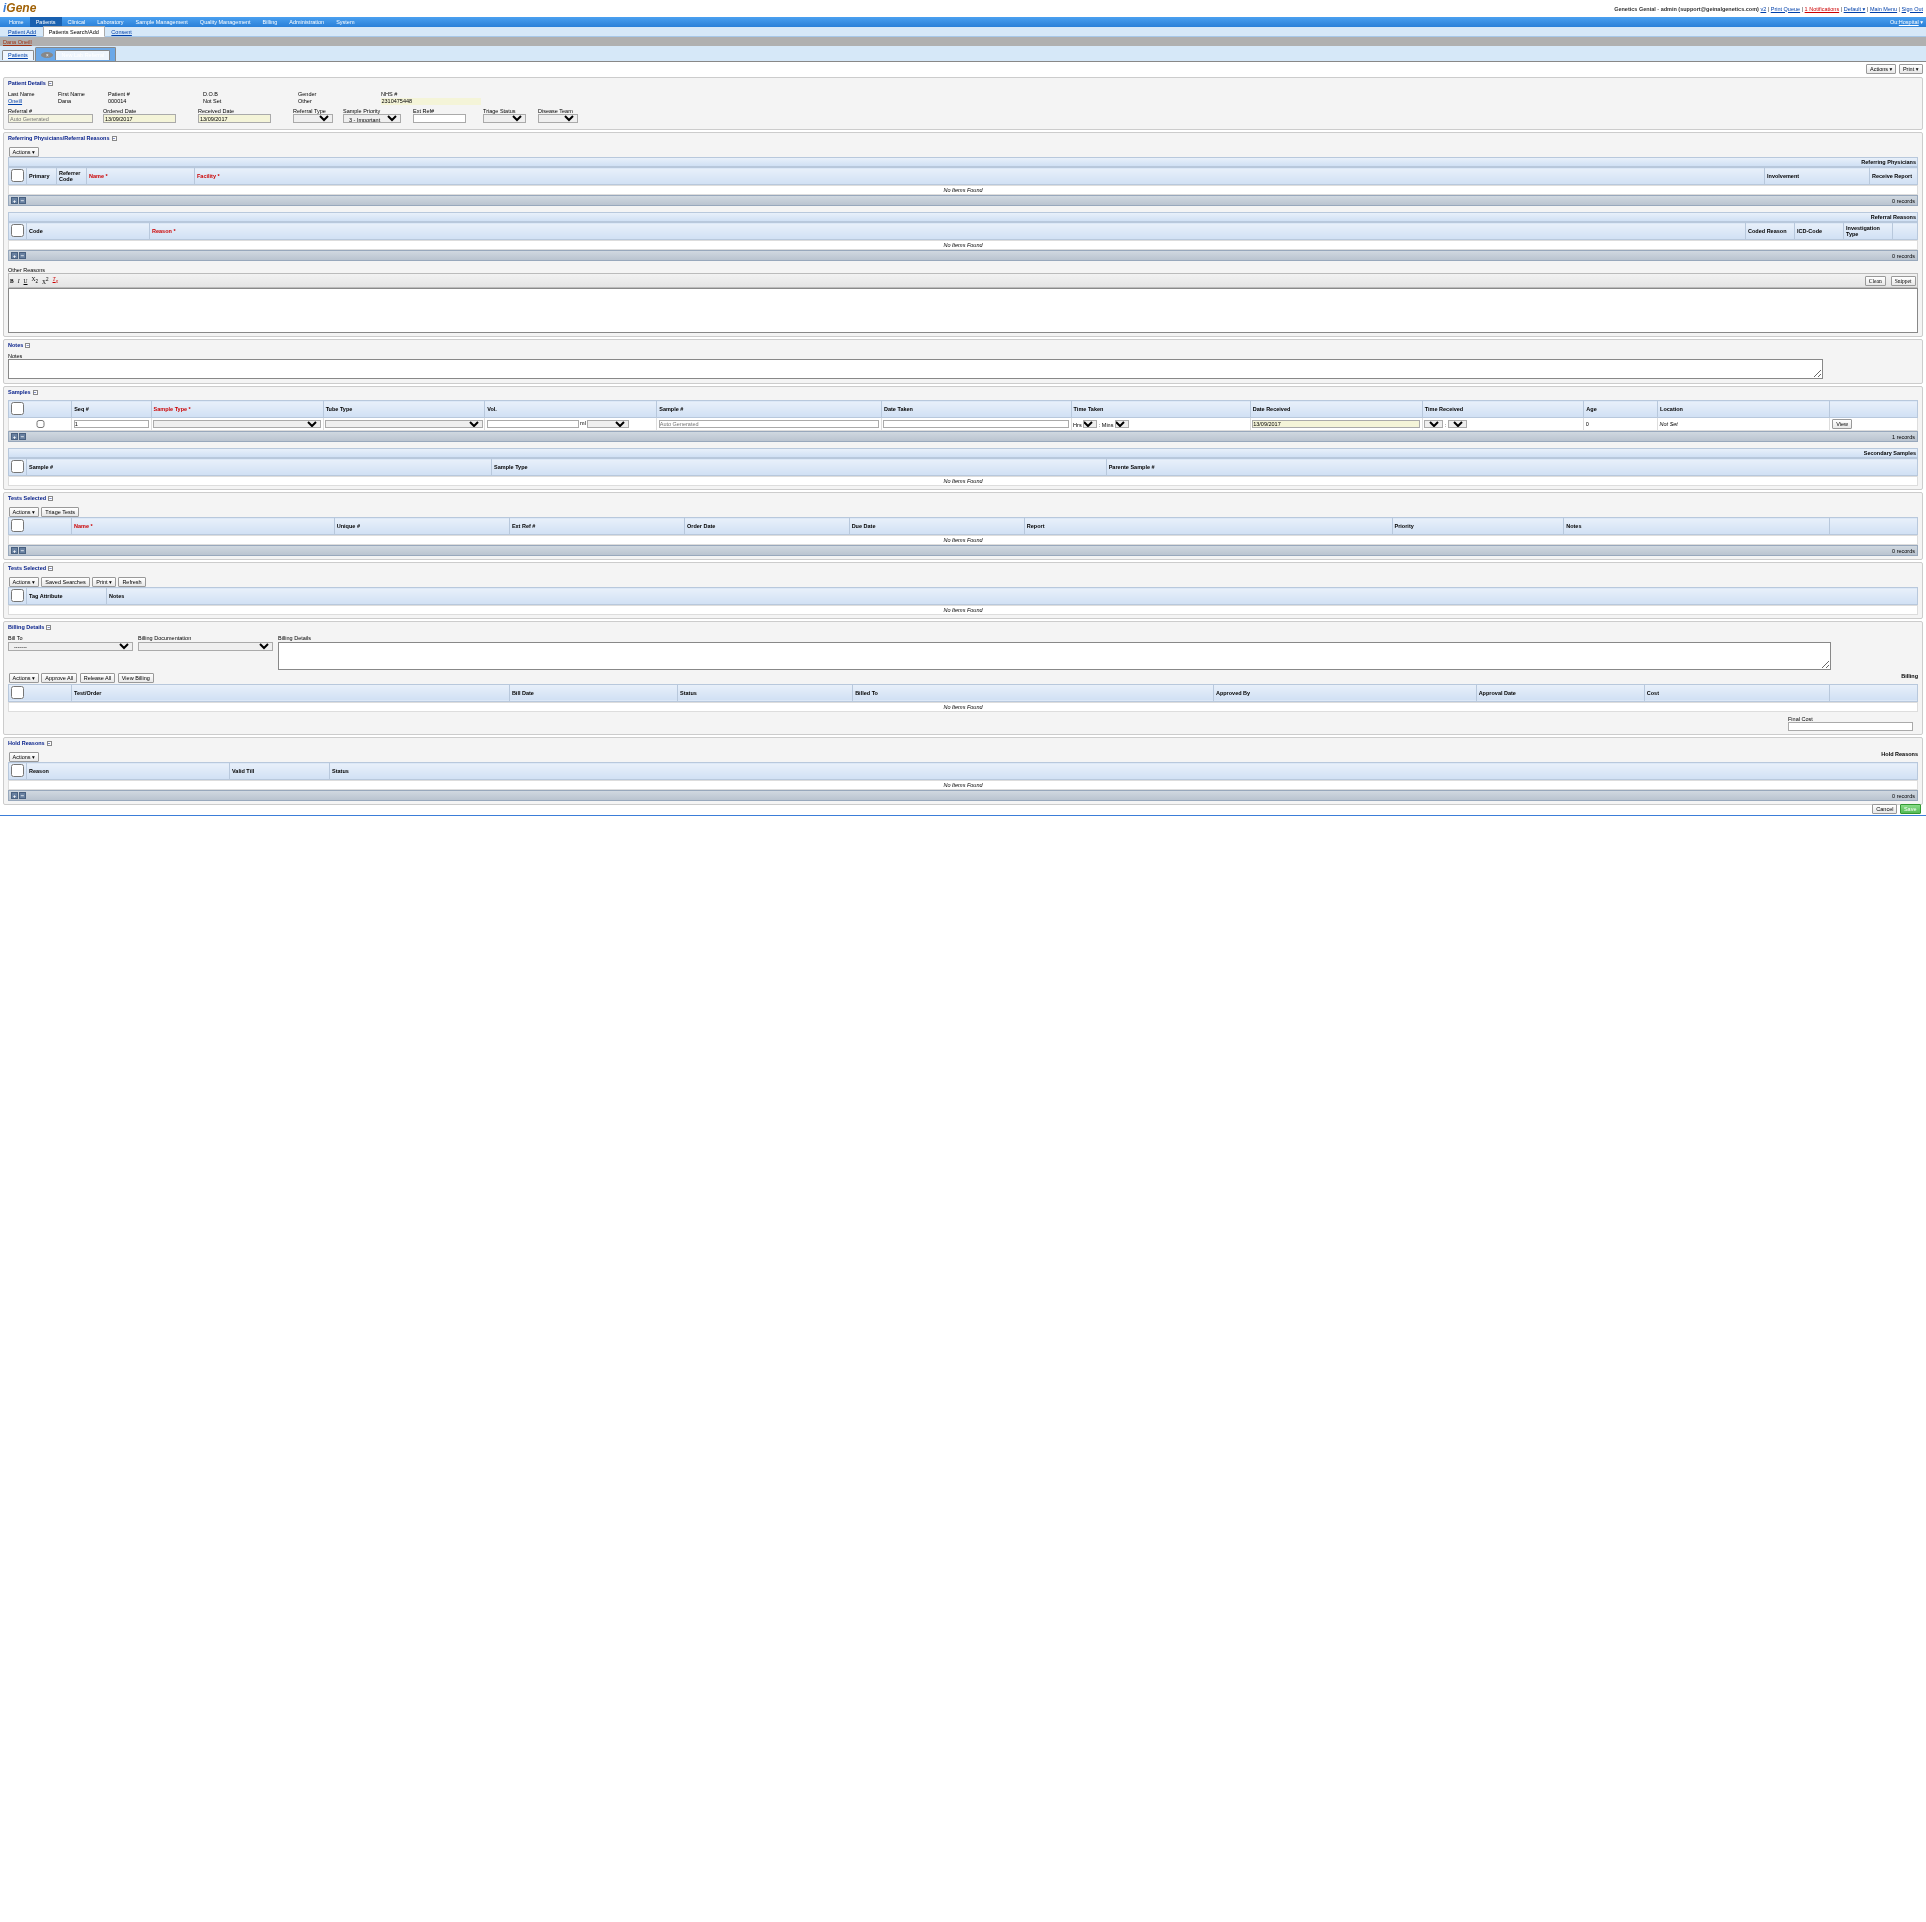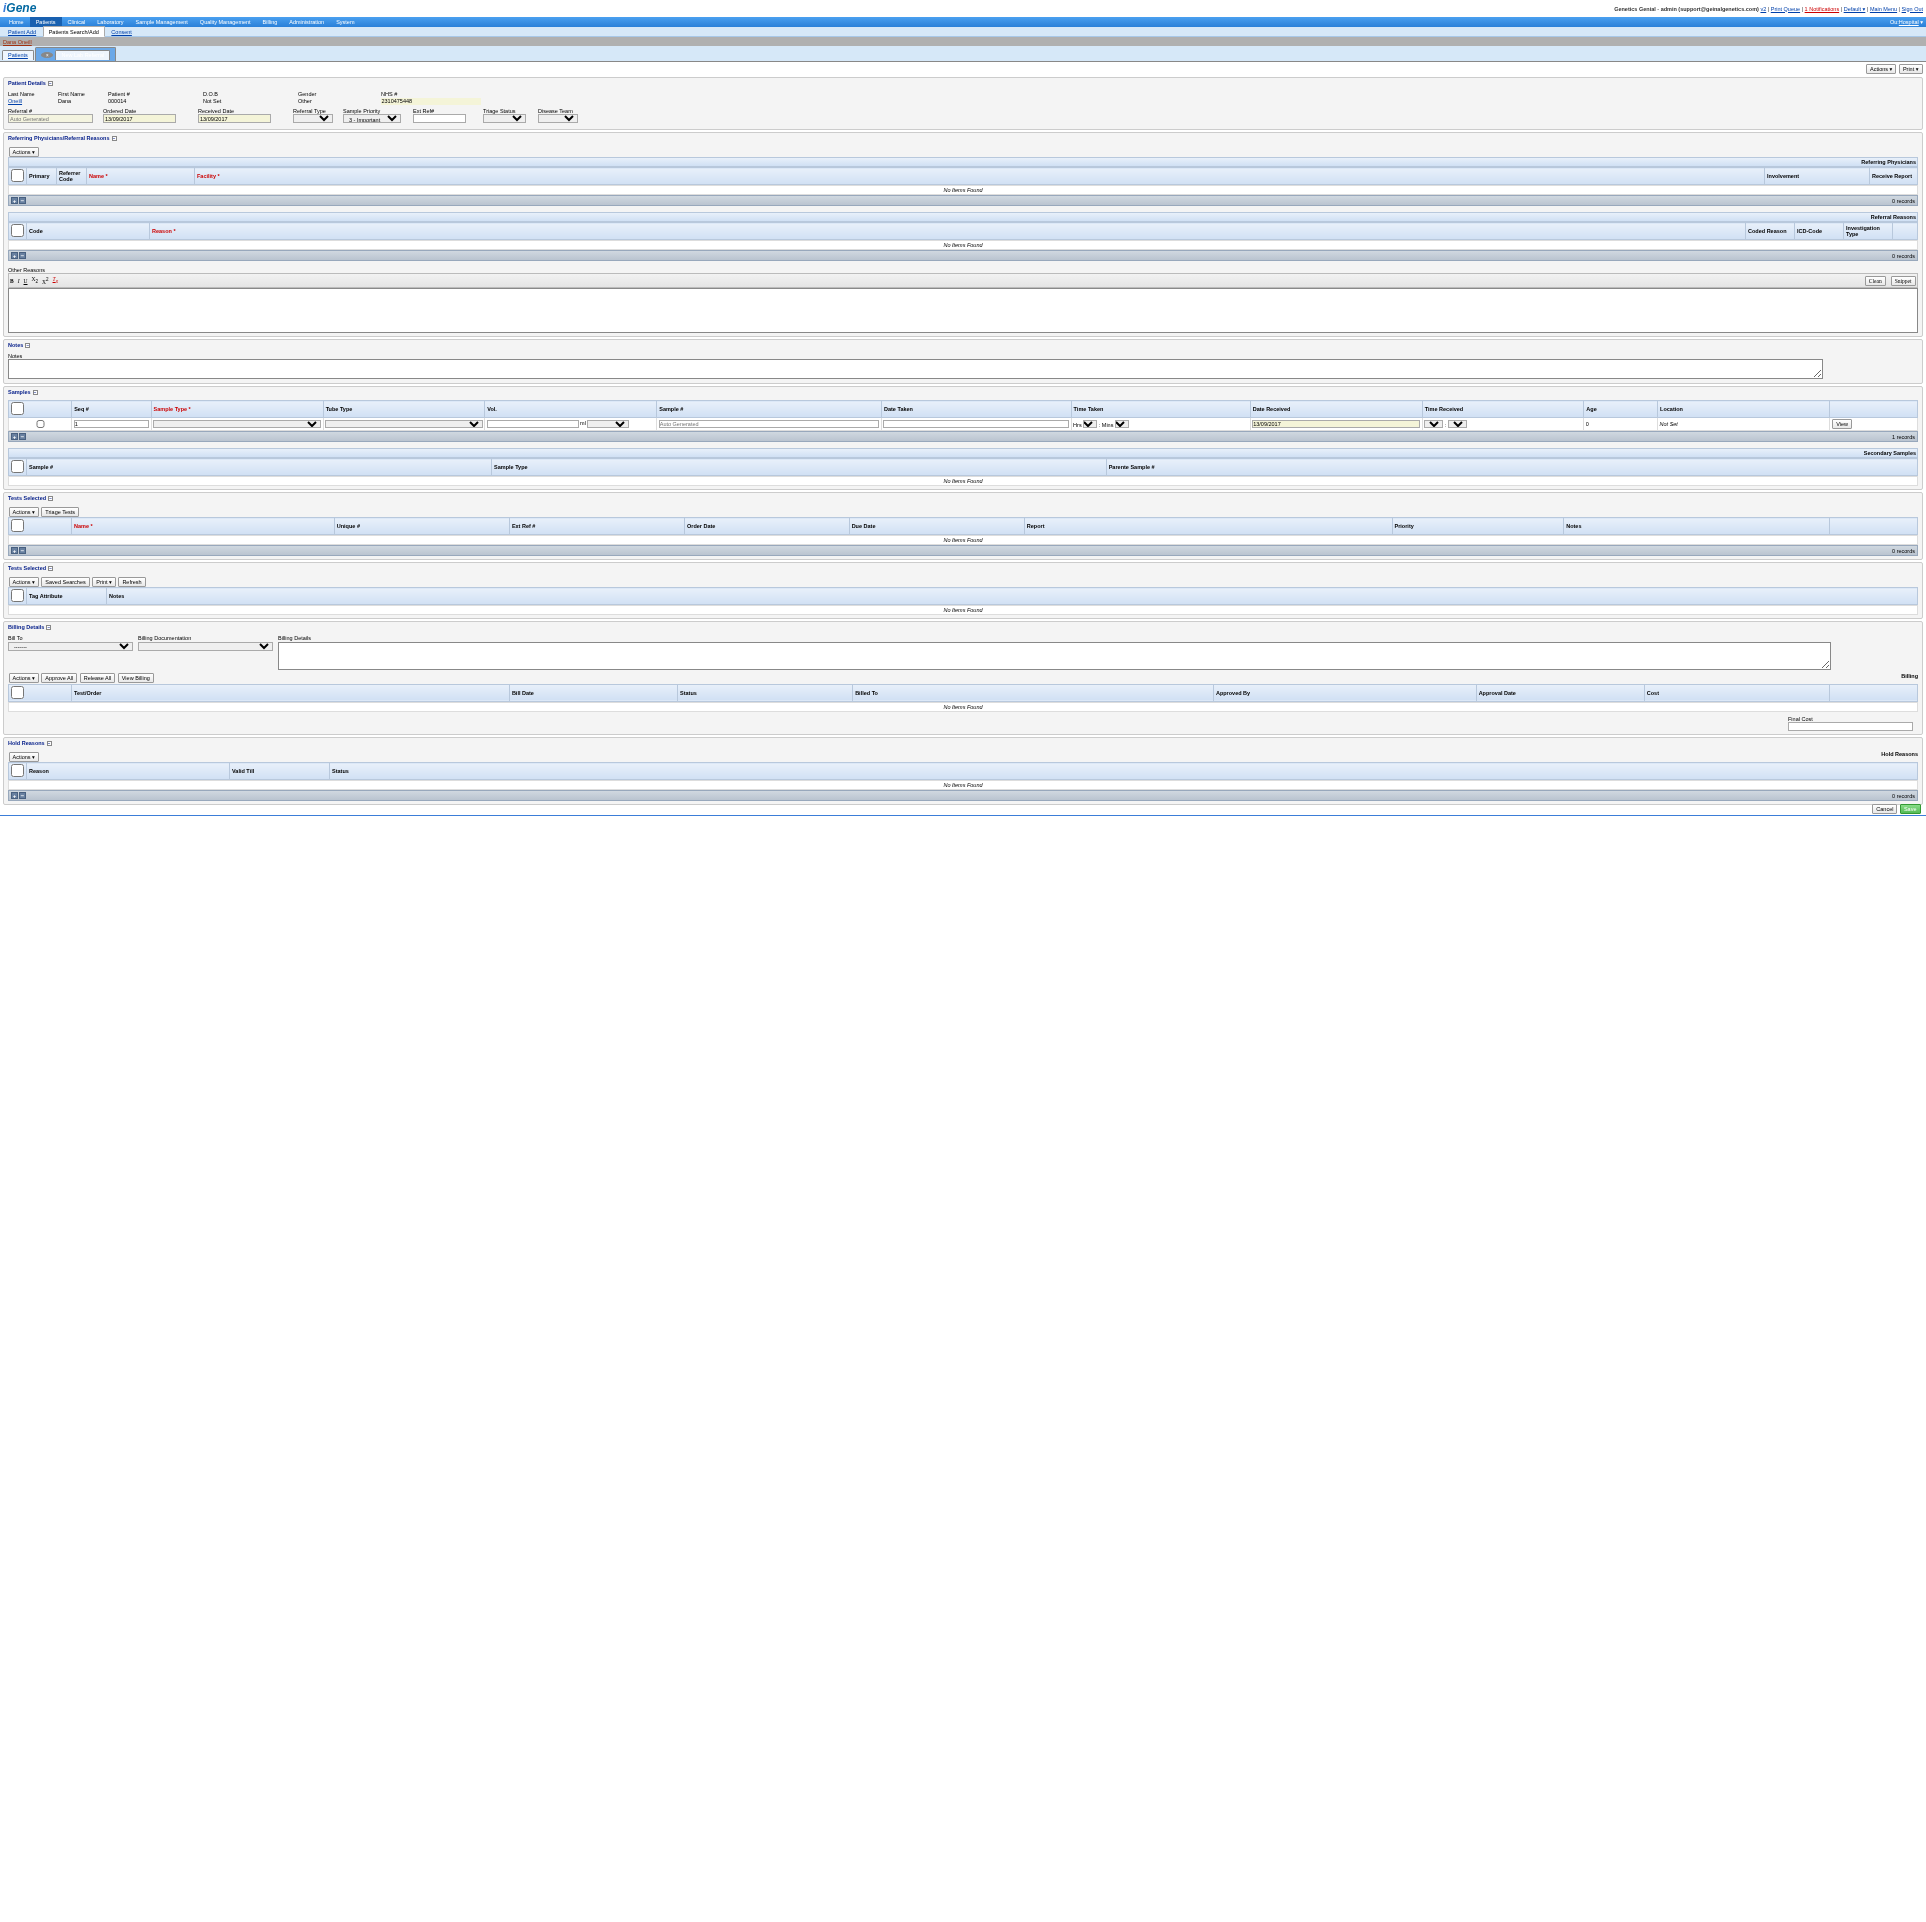--- a/index.html
+++ b/index.html
@@ -1,20 +1,20 @@
 <!DOCTYPE html>
 <html style="font-size:8px"><head>
 <meta charset="utf-8">
 <style>
 *{box-sizing:border-box;margin:0;padding:0;font-family:Arial,Helvetica,sans-serif}
 body{font-size:5.5px;color:#000;background:#fff}
 a{color:#0040aa;text-decoration:underline;cursor:pointer}
 .hdr{display:flex;justify-content:space-between;align-items:center;padding:1px 3px;background:#fff}
 .logo{font-family:'Times New Roman',serif;font-size:12px;font-weight:bold;font-style:italic}
-.logo .i{color:#3b7dd8}.logo .g{color:#0369a1}
+.logo .i{color:#3b7dd8}.logo .g{color:#a16207}
 .hdr-r{font-size:5.5px;color:#333}
 .hdr-r b{font-weight:bold}
 .hdr-r .notif{color:#c00}
 .mainnav{background:linear-gradient(#4aa0f0,#2a80d8);display:flex;justify-content:space-between;align-items:center;height:10px;padding:0 3px;color:#fff;font-size:5.5px}
 .mainnav ul{display:flex;list-style:none}
 .mainnav li{padding:2px 6px;cursor:pointer}
 .mainnav li.active{background:#1860b0}
 .mainnav .loc a{color:#fff}
 .subnav{background:#d6e8f8;padding:1.5px 3px;border-bottom:0.5px solid #a8c8e8}
 .subnav span{padding:1.5px 5px;cursor:pointer}

